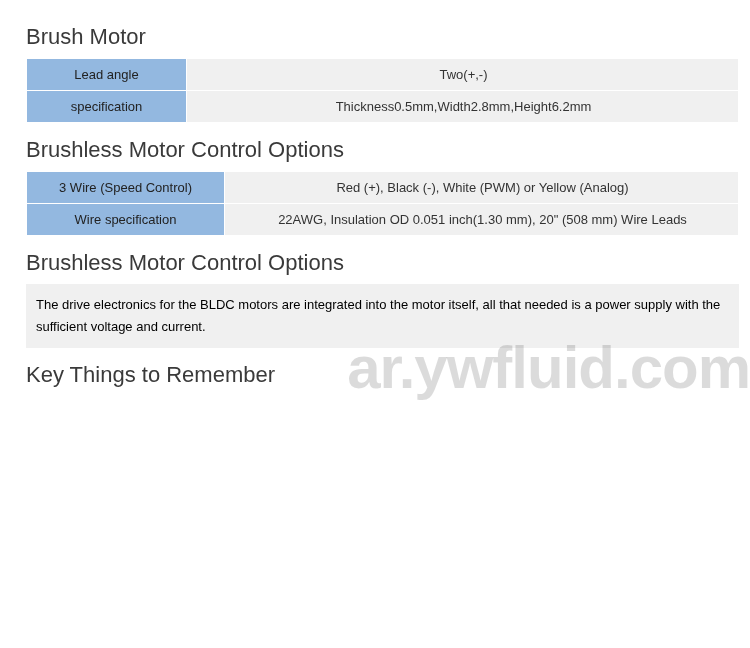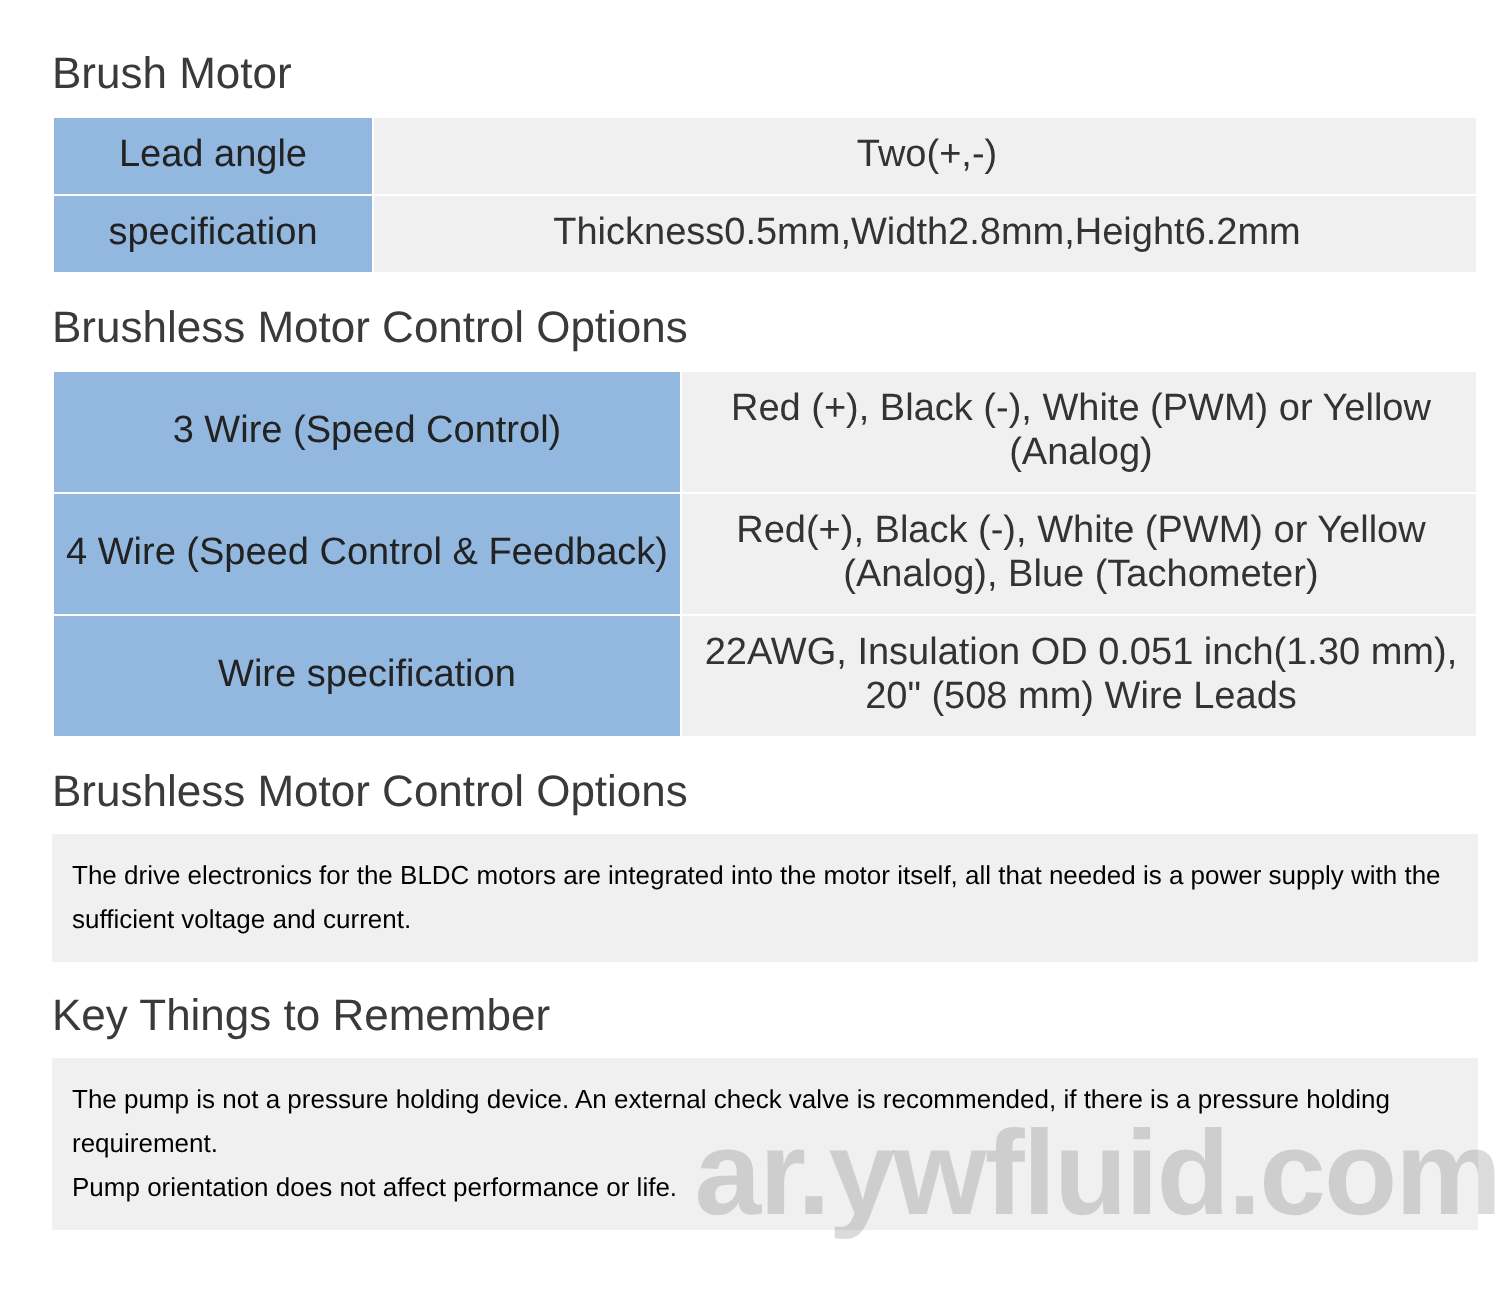--- a/index.html
+++ b/index.html
@@ -18,21 +18,21 @@
   }
   .section-title {
     font-size: 22px;
     font-weight: 300;
     color: #3a3a3a;
     margin: 14px 0 8px 0;
   }
   table.spec {
     width: 100%;
     border-collapse: collapse;
-    font-size: 19px;
+    font-size: 13px;
   }
   table.spec td {
     border: 1px solid #fff;
     padding: 8px 6px;
     vertical-align: middle;
   }
   table.spec td.label {
     background: #93b8e0;
     text-align: center;
     color: #222;
@@ -86,34 +86,26 @@
     </table>
 
   <div class="section-title">Brushless Motor Control Options</div>
   <table class="spec">
     <tbody>
     <tr>
       <td class="label" style="width:198px">3 Wire (Speed Control)</td>
       <td class="value">Red (+), Black (-), White (PWM) or Yellow (Analog)</td>
     </tr>
     <tr>
-      <td class="label" style="width:198px">4 Wire (Speed Control &amp; Feedback)</td>
-      <td class="value">Red(+), Black (-), White (PWM) or Yellow (Analog), Blue (Tachometer)</td>
-    </tr>
-    <tr>
       <td class="label" style="width:198px">Wire specification</td>
       <td class="value">22AWG, Insulation OD 0.051 inch(1.30 mm), 20" (508 mm) Wire Leads</td>
     </tr>
   </tbody>
     </table>
 
   <div class="section-title">Brushless Motor Control Options</div>
   <div class="para-box">The drive electronics for the BLDC motors are integrated into the motor itself, all that needed is a power supply with the sufficient voltage and current.</div>
 
   <div class="section-title">Key Things to Remember</div>
-  <div class="para-box">
-    <span>The pump is not a pressure holding device. An external check valve is recommended, if there is a pressure holding requirement.</span><br>
-    <span>Pump orientation does not affect performance or life.</span>
-  </div>
 
 </div>
 
 <div class="watermark">ar.ywfluid.com</div>
 
 </body></html>

